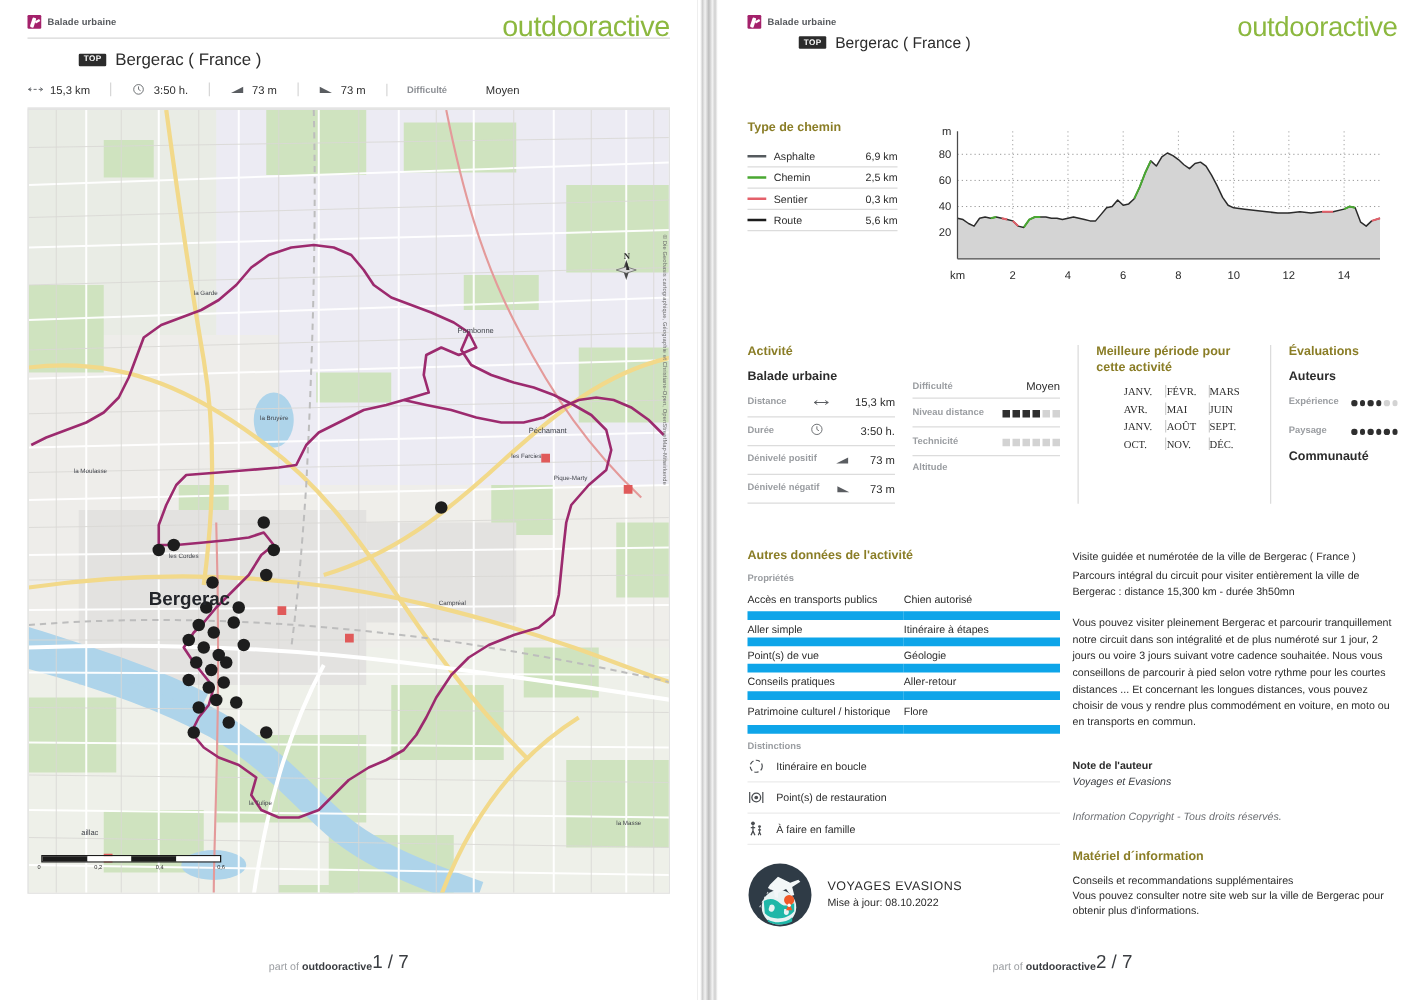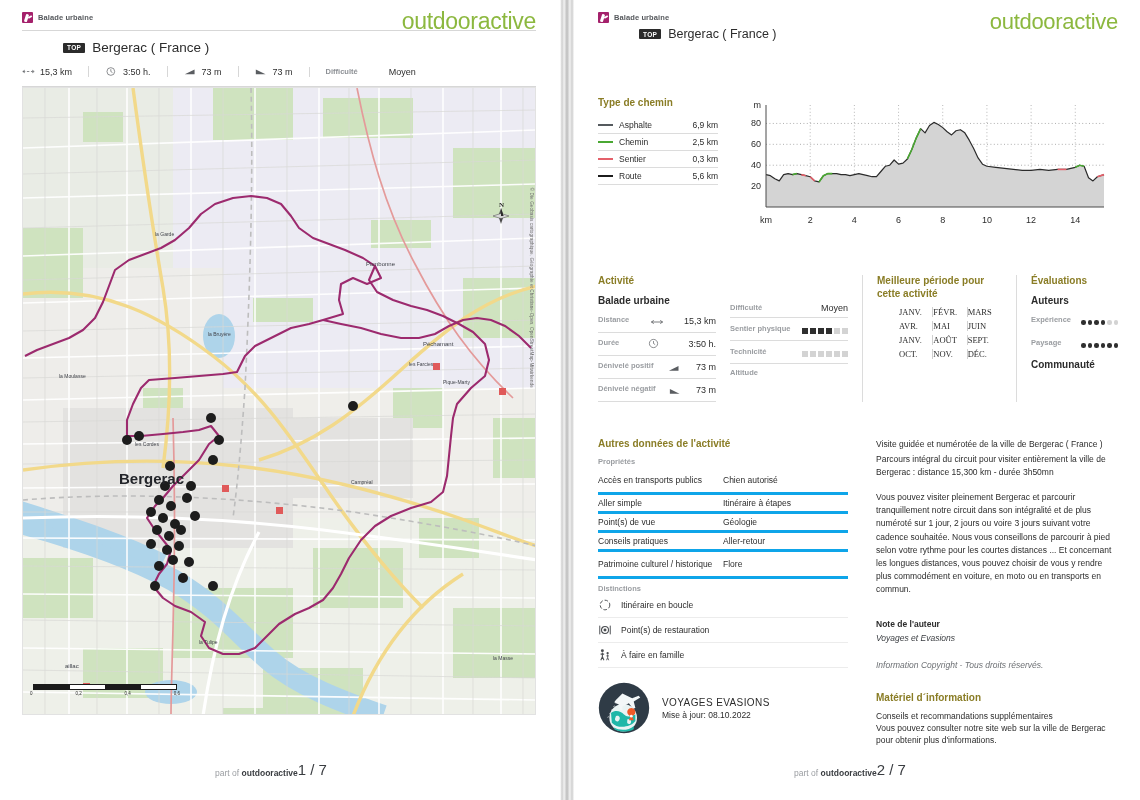--- a/index.html
+++ b/index.html
@@ -129,24 +129,24 @@
   .months { font-family:"Liberation Serif", serif; font-size:8.5px; color:#2c2c2c;
             display:grid; grid-template-columns:repeat(3,1fr); row-gap:4px; margin-top:4px; margin-left:22px;}
   .months span { text-align:left; border-right:1px solid #cfcfcf; padding-right:4px; }
   .months span:nth-child(3n) { border-right:none; }
   .b2-eval { flex:1; }
   .eval-row { display:flex; align-items:center; justify-content:space-between; margin-top:5px; }
 
   
   .band3 { display:flex; margin-top:36px; }
   .b3-left { width:250px; flex:none; }
-  .b3-right { flex:1; margin-left:28px; }
+  .b3-right { flex:1; margin-left:10px; }
   .props { display:flex; gap:0; }
   .props .pcol { width:125px; }
-  .prow { border-bottom:3px solid #0ea5e9; font-size:8.5px; color:#2c2c2c;
+  .prow { border-bottom:7px solid #0ea5e9; font-size:8.5px; color:#2c2c2c;
           min-height:19px; display:flex; align-items:center; line-height:1.2; padding:2px 6px 2px 0; }
   .dist-row { display:flex; align-items:center; gap:9px; font-size:8.5px; color:#2c2c2c;
               border-bottom:1px solid #ececec; padding:5px 0; }
   .dist-ico { width:14px; height:14px; flex:none; color:#4a4d51; }
 
   .author { display:flex; align-items:center; gap:12px; margin-top:14px; }
   .av { width:52px; height:52px; border-radius:50%; flex:none; }
   .au-name { font-size:10px; color:#2c2c2c; letter-spacing:.4px; }
   .au-date { font-size:8.5px; color:#2c2c2c; margin-top:2px; }
 
@@ -564,21 +564,21 @@
               <span class="v">73 m</span>
             </div>
           </div>
 
           <div class="act-right">
             <div class="kv" style="margin-top:24px">
               <span class="k">Difficulté</span>
               <span class="v">Moyen</span>
             </div>
             <div class="kv">
-              <span class="k">Sentier physique</span>
+              <span class="k">Niveau distance</span>
               <span class="dots"><i class="on"></i><i class="on"></i><i class="on"></i><i class="on"></i><i></i><i></i></span>
             </div>
             <div class="kv">
               <span class="k">Technicité</span>
               <span class="dots"><i></i><i></i><i></i><i></i><i></i><i></i></span>
             </div>
             <div class="lbl" style="margin-top:4px">Altitude</div>
           </div>
         </div>
 

